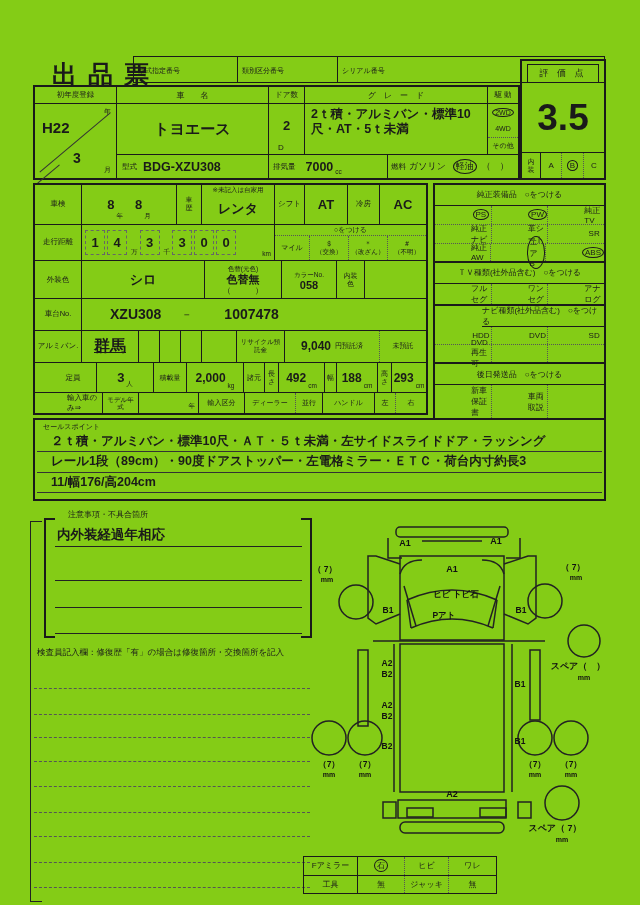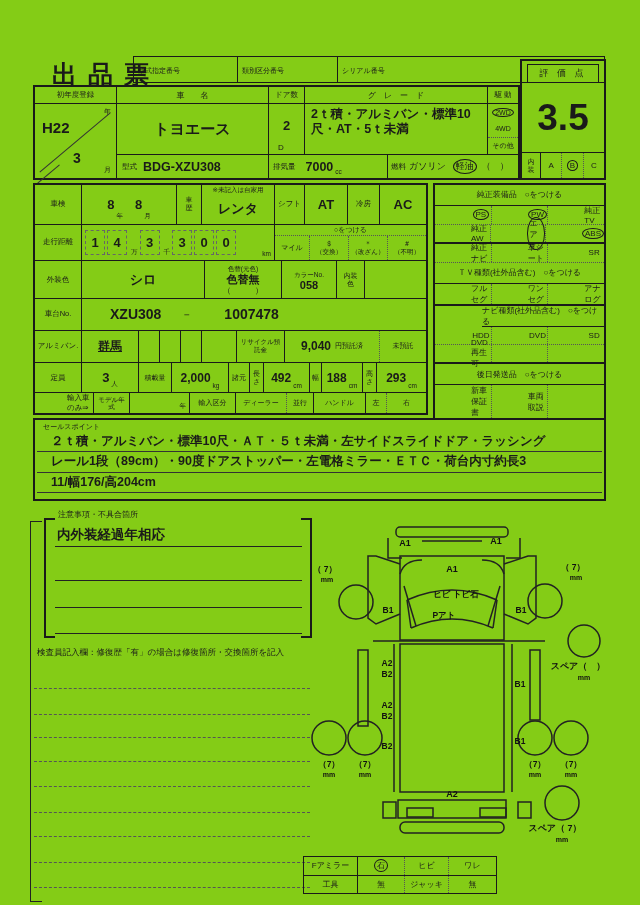--- a/index.html
+++ b/index.html
@@ -204,36 +204,36 @@
       <div class="ctr br lbl" style="width:47px;">車台No.</div>
       <div class="flex" style="flex:1; align-items:center;">
         <span style="font-weight:bold; font-size:14px; margin-left:28px;">XZU308</span>
         <span style="margin-left:20px; font-size:11px;">－</span>
         <span style="font-weight:bold; font-size:14px; margin-left:32px;">1007478</span>
       </div>
     </div>
 
     <div class="flex bb" style="height:33px;">
       <div class="ctr br lbl" style="width:47px;">アルミバン.</div>
-      <div class="ctr br" style="width:57px; font-weight:bold; font-size:12px;text-decoration:underline;">群馬</div>
+      <div class="ctr br" style="width:57px; font-weight:bold; font-size:16px;text-decoration:underline;">群馬</div>
       <div class="br" style="width:21px;"></div>
       <div class="br" style="width:21px;"></div>
       <div class="br" style="width:21px;"></div>
       <div class="br" style="width:35px;"></div>
       <div class="ctr br" style="width:48px;">
           <span class="t65" style="width:40px; text-align:center; line-height:8px;">リサイクル預託金</span>
         </div>
       <div class="flex" style="width:94px; align-items:center; justify-content:center; gap:4px;">
         <span style="font-weight:bold; font-size:12px;">9,040</span>
         <span class="t7">円預託済</span>
       </div>
       <div class="ctr brd t7" style="flex:1;">未預託</div>
     </div>
 
-    <div class="flex bb" style="height:30px;">
+    <div class="flex bb" style="height:30px;padding-left:15px;">
       <div class="ctr br lbl" style="width:47px;">定員</div>
       <div class="ctr br" style="width:57px;">
         <span class="big">3</span>
         <span class="unit">人</span>
       </div>
       <div class="ctr br t7" style="width:33px;">積載量</div>
       <div class="ctr br" style="width:57px;">
         <span class="val">2,000</span>
         <span class="unit">kg</span>
       </div>
@@ -253,21 +253,21 @@
       <div class="ctr br" style="width:14px;">
           <span class="vert" style="width:8px;">高さ</span>
         </div>
       <div class="ctr" style="flex:1;">
         <span class="val">293</span>
         <span class="unit">cm</span>
       </div>
     </div>
 
     <div class="flex" style="flex:1;">
-      <div class="ctr br lbl" style="width:59px;padding-left:32px;">輸入車のみ⇒</div>
+      <div class="ctr br lbl" style="width:68px;padding-left:32px;">輸入車のみ⇒</div>
       <div class="ctr br" style="width:36px;">
           <span class="t65" style="width:28px; text-align:center; line-height:7px;">モデル年式</span>
         </div>
       <div class="br" style="width:60px; position:relative;">
         <span class="abs t65" style="right:3px; bottom:2px;">年</span>
       </div>
       <div class="ctr br t7" style="width:46px;">輸入区分</div>
       <div class="ctr t7" style="width:50px;">ディーラー</div>
       <div class="ctr brd br t7" style="width:28px;">並行</div>
       <div class="ctr br t7" style="width:52px;">ハンドル</div>
@@ -280,33 +280,33 @@
     <div class="secT" style="height:21px;">純正装備品　○をつける</div>
     <div class="flex bbd" style="height:19px;">
       <div class="gcell">
           <span class="circ sm2">PS</span>
         </div>
       <div class="gcell brd">
           <span class="circ sm2">PW</span>
         </div>
       <div class="gcell brd">純正TV</div>
     </div>
+    <div class="flex bbd" style="height:19px;">
+      <div class="gcell">純正ナビ</div>
+      <div class="gcell brd">革シート</div>
+      <div class="gcell brd">SR</div>
+    </div>
     <div class="flex" style="height:19px; border-bottom:2px solid #1a1a1a;">
       <div class="gcell">純正AW</div>
       <div class="gcell brd">
           <span class="circ sm2">エアB</span>
         </div>
       <div class="gcell brd">
           <span class="circ sm2">ABS</span>
         </div>
-    </div>
-    <div class="flex bbd" style="height:19px;">
-      <div class="gcell">純正ナビ</div>
-      <div class="gcell brd">革シート</div>
-      <div class="gcell brd">SR</div>
     </div>
     <div class="secT" style="height:21px;">ＴＶ種類(社外品含む)　○をつける</div>
     <div class="flex" style="height:22px; border-bottom:2px solid #1a1a1a;">
       <div class="gcell">フルセグ</div>
       <div class="gcell brd">ワンセグ</div>
       <div class="gcell brd">アナログ</div>
     </div>
     <div class="secT" style="height:21px;margin-left:47px;">ナビ種類(社外品含む)　○をつける</div>
     <div class="flex bbd" style="height:19px;">
       <div class="gcell">HDD</div>
@@ -328,21 +328,21 @@
 
   <div class="abs fc b2" style="left:33px; top:418px; width:573px; height:83px;">
     <div class="t7" style="padding:2px 0 0 8px;">セールスポイント</div>
     <div class="flex" style="flex:1; align-items:center; padding-left:14px; font-weight:bold; font-size:12.5px; border-bottom:1px solid #333; margin:0 2px;">２ｔ積・アルミバン・標準10尺・ＡＴ・５ｔ未満・左サイドスライドドア・ラッシング</div>
     <div class="flex" style="flex:1; align-items:center; padding-left:14px; font-weight:bold; font-size:12.5px; border-bottom:1px solid #333; margin:0 2px;">レール1段（89cm）・90度ドアストッパー・左電格ミラー・ＥＴＣ・荷台内寸約長3</div>
     <div class="flex" style="flex:1; align-items:center; padding-left:14px; font-weight:bold; font-size:12.5px; border-bottom:1px solid #333; margin:0 2px 6px;">11/幅176/高204cm</div>
   </div>
 
   <div class="abs" style="left:30px; top:521px; width:12px; height:381px; border-left:1.5px solid #222; border-top:1.5px solid #222; border-bottom:1.5px solid #222;"></div>
 
-  <div class="abs t8" style="left:58px; top:509px;">注意事項・不具合箇所</div>
+  <div class="abs t8" style="left:68px; top:509px;">注意事項・不具合箇所</div>
   <div class="brk" style="left:44px; top:518px; width:268px; height:120px;"></div>
   <div class="abs" style="left:57px; top:526px; font-weight:bold; font-size:13.5px;">内外装経過年相応</div>
   <div class="uline" style="left:55px; top:546px; width:247px;"></div>
   <div class="uline" style="left:55px; top:580px; width:247px;"></div>
   <div class="uline" style="left:55px; top:607px; width:247px;"></div>
   <div class="uline" style="left:55px; top:633px; width:247px;"></div>
 
   <div class="abs" style="left:37px; top:647px; font-size:8.5px;">検査員記入欄：修復歴「有」の場合は修復箇所・交換箇所を記入</div>
 
   <div class="dash" style="top:688px;"></div>

